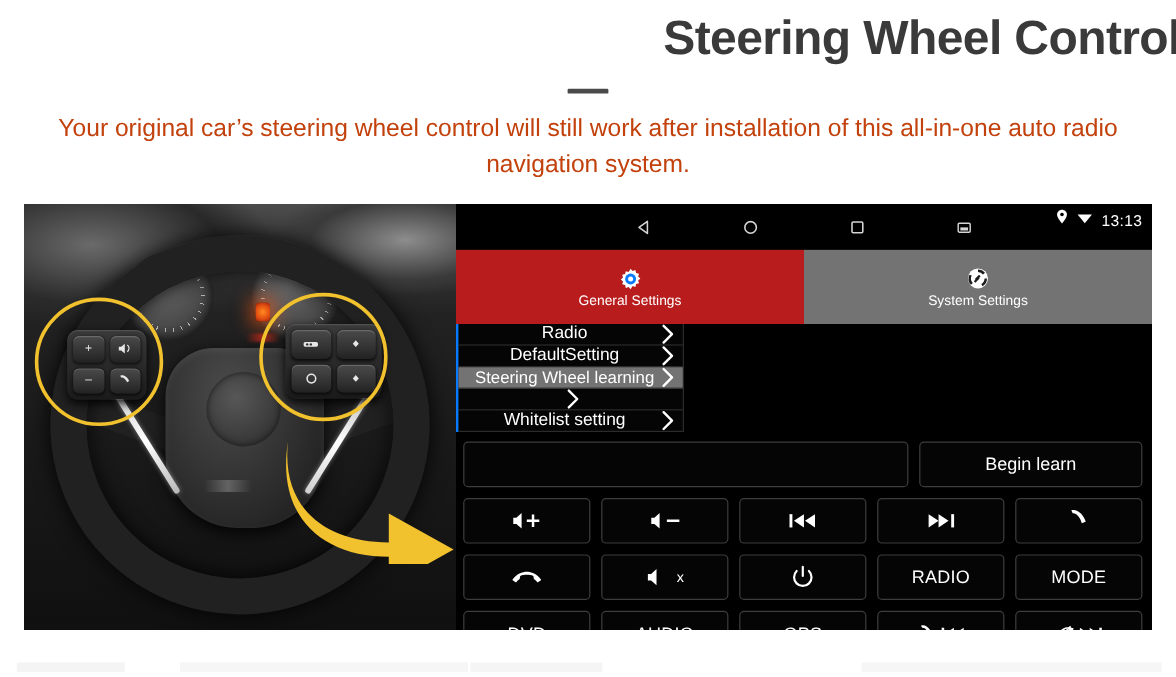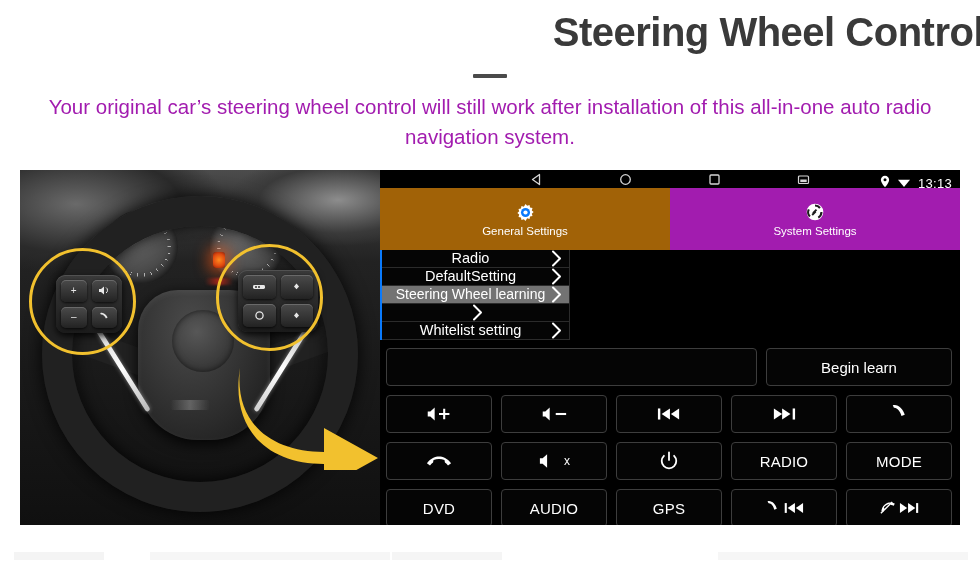--- a/index.html
+++ b/index.html
@@ -19,21 +19,21 @@
     letter-spacing: -0.5px;
     font-family: "Liberation Sans", sans-serif;
   }
   .hero-rule {
     position: absolute; left: 50%; top: 74px; transform: translateX(-50%);
     width: 34px; height: 4px; background: #4a4a4a; border-radius: 1px;
   }
   .hero-sub {
     position: absolute; left: 40px; top: 92px; width: 900px;
     text-align: center;
-    font-size: 20.5px; color: #a21caf; line-height: 30px;
+    font-size: 20.5px; color: #c2410c; line-height: 30px;
   }
 
   
   .figure {
     position: absolute; left: 20px; top: 170px;
     width: 940px; height: 355px;
     display: flex; overflow: hidden;
   }
 
   
@@ -131,37 +131,37 @@
   .circle-hl.b{ left:196px; top:74px; width:107px; height:107px; }
   .arrow-wrap{ position:absolute; left:212px; top:190px; width:150px; height:110px; }
   .arrow-wrap svg{ display:block; }
 
   
   .unit {
     position: relative; width: 580px; height: 355px;
     background: #000; color:#fff; overflow:hidden;
   }
   .statusbar{
-    height:18px; background:#000; position:relative;
+    height:38px; background:#000; position:relative;
     display:flex; align-items:center; justify-content:center; gap:76px;
   }
   .nav-ico{ opacity:.92; display:flex; align-items:center; justify-content:center; }
   .status-right{
     position:absolute; right:8px; top:0; height:26px;
     display:flex; align-items:center; gap:7px;
   }
   .clock{ font-size:13px; color:#fff; letter-spacing:.3px; }
 
   .tabs{ display:flex; height:62px; }
   .tab{
     flex:1; display:flex; flex-direction:column; align-items:center; justify-content:center;
     gap:2px;
   }
-  .tab.active{ background:#a16207; }
-  .tab.inactive{ background:#a21caf; }
+  .tab.active{ background:#b91c1c; }
+  .tab.inactive{ background:#737373; }
   .tab-label{ font-size:11.5px; color:#fff; }
   .tab-ico{ width:22px; height:22px; display:flex; align-items:center; justify-content:center; }
 
   .body-row{ display:flex; height:267px;flex-direction:column; }
 
   .menu{
     width:190px; background:#050505;
     border-left:2px solid #0a7afc; border-right:1px solid #2b2b2b;
     display:flex; flex-direction:column;
   }

